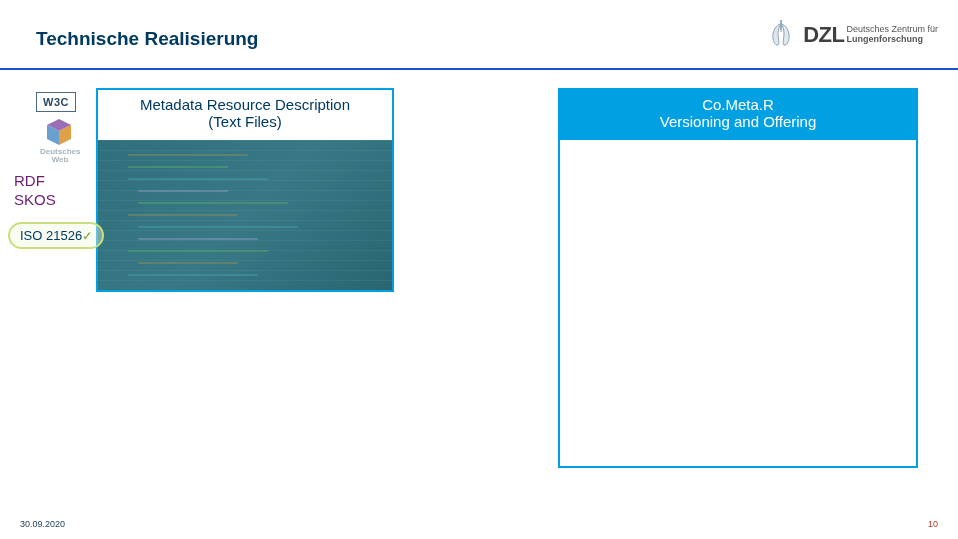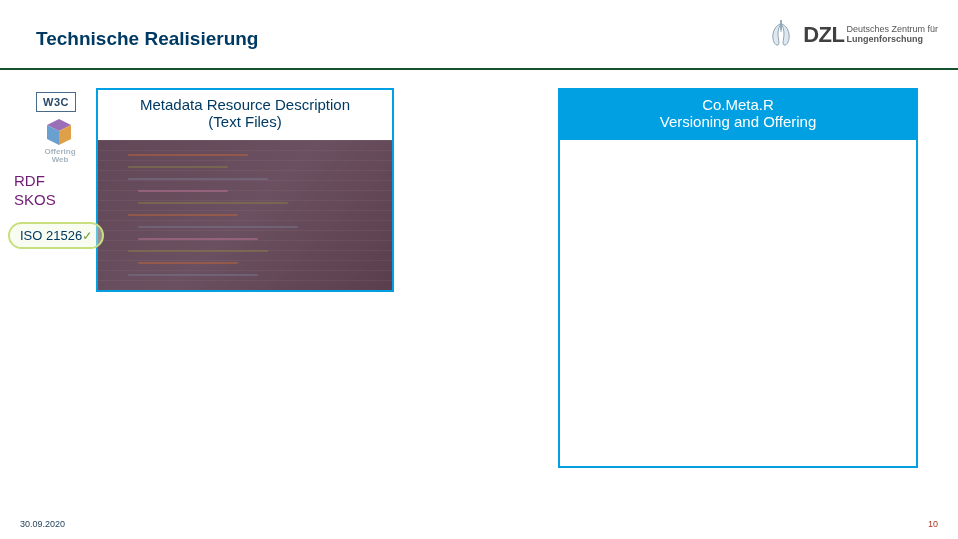--- a/index.html
+++ b/index.html
@@ -11,21 +11,21 @@
     position: relative;
     background: #fff;
     overflow: hidden;
   }
 
   
   .header {
     position: absolute;
     top: 0; left: 0; right: 0;
     height: 70px;
-    border-bottom: 2px solid #14532d;
+    border-bottom: 2px solid #1d4ed8;
   }
   .title {
     position: absolute;
     top: 28px;
     left: 36px;
     font-size: 19px;
     font-weight: bold;
     color: #003a63;
   }
   .logo {
@@ -55,21 +55,21 @@
     letter-spacing: -0.5px;
   }
 
   
   .left-panel {
     position: absolute;
     left: 96px;
     top: 88px;
     width: 298px;
     border: 2px solid #00a0e3;
-    background: #7f1d1d;
+    background: #0f766e;
   }
   .panel-header {
     background: #fff;
     text-align: center;
     padding: 6px 4px 10px 4px;
   }
   .panel-header .line1 {
     font-size: 15px;
     color: #003a63;
   }
@@ -252,21 +252,21 @@
 </div>
 
 <div class="w3c-badge">W3C</div>
 <div class="cube">
   <svg width="26" height="28" viewBox="0 0 26 28">
     <polygon points="13,1 25,7 13,13 1,7" fill="#9a6fb8"></polygon>
     <polygon points="1,7 13,13 13,27 1,21" fill="#6aa0d0"></polygon>
     <polygon points="25,7 13,13 13,27 25,21" fill="#e0a048"></polygon>
   </svg>
 </div>
-<div class="sw-text">Offering Web</div>
+<div class="sw-text">Deutsches Web</div>
 
 <div class="rdf-skos">
   <div>RDF</div>
   <div>SKOS</div>
 </div>
 
 <div class="iso-pill">
   <span>ISO 21526</span>
   <span class="check">✓</span>
 </div>

